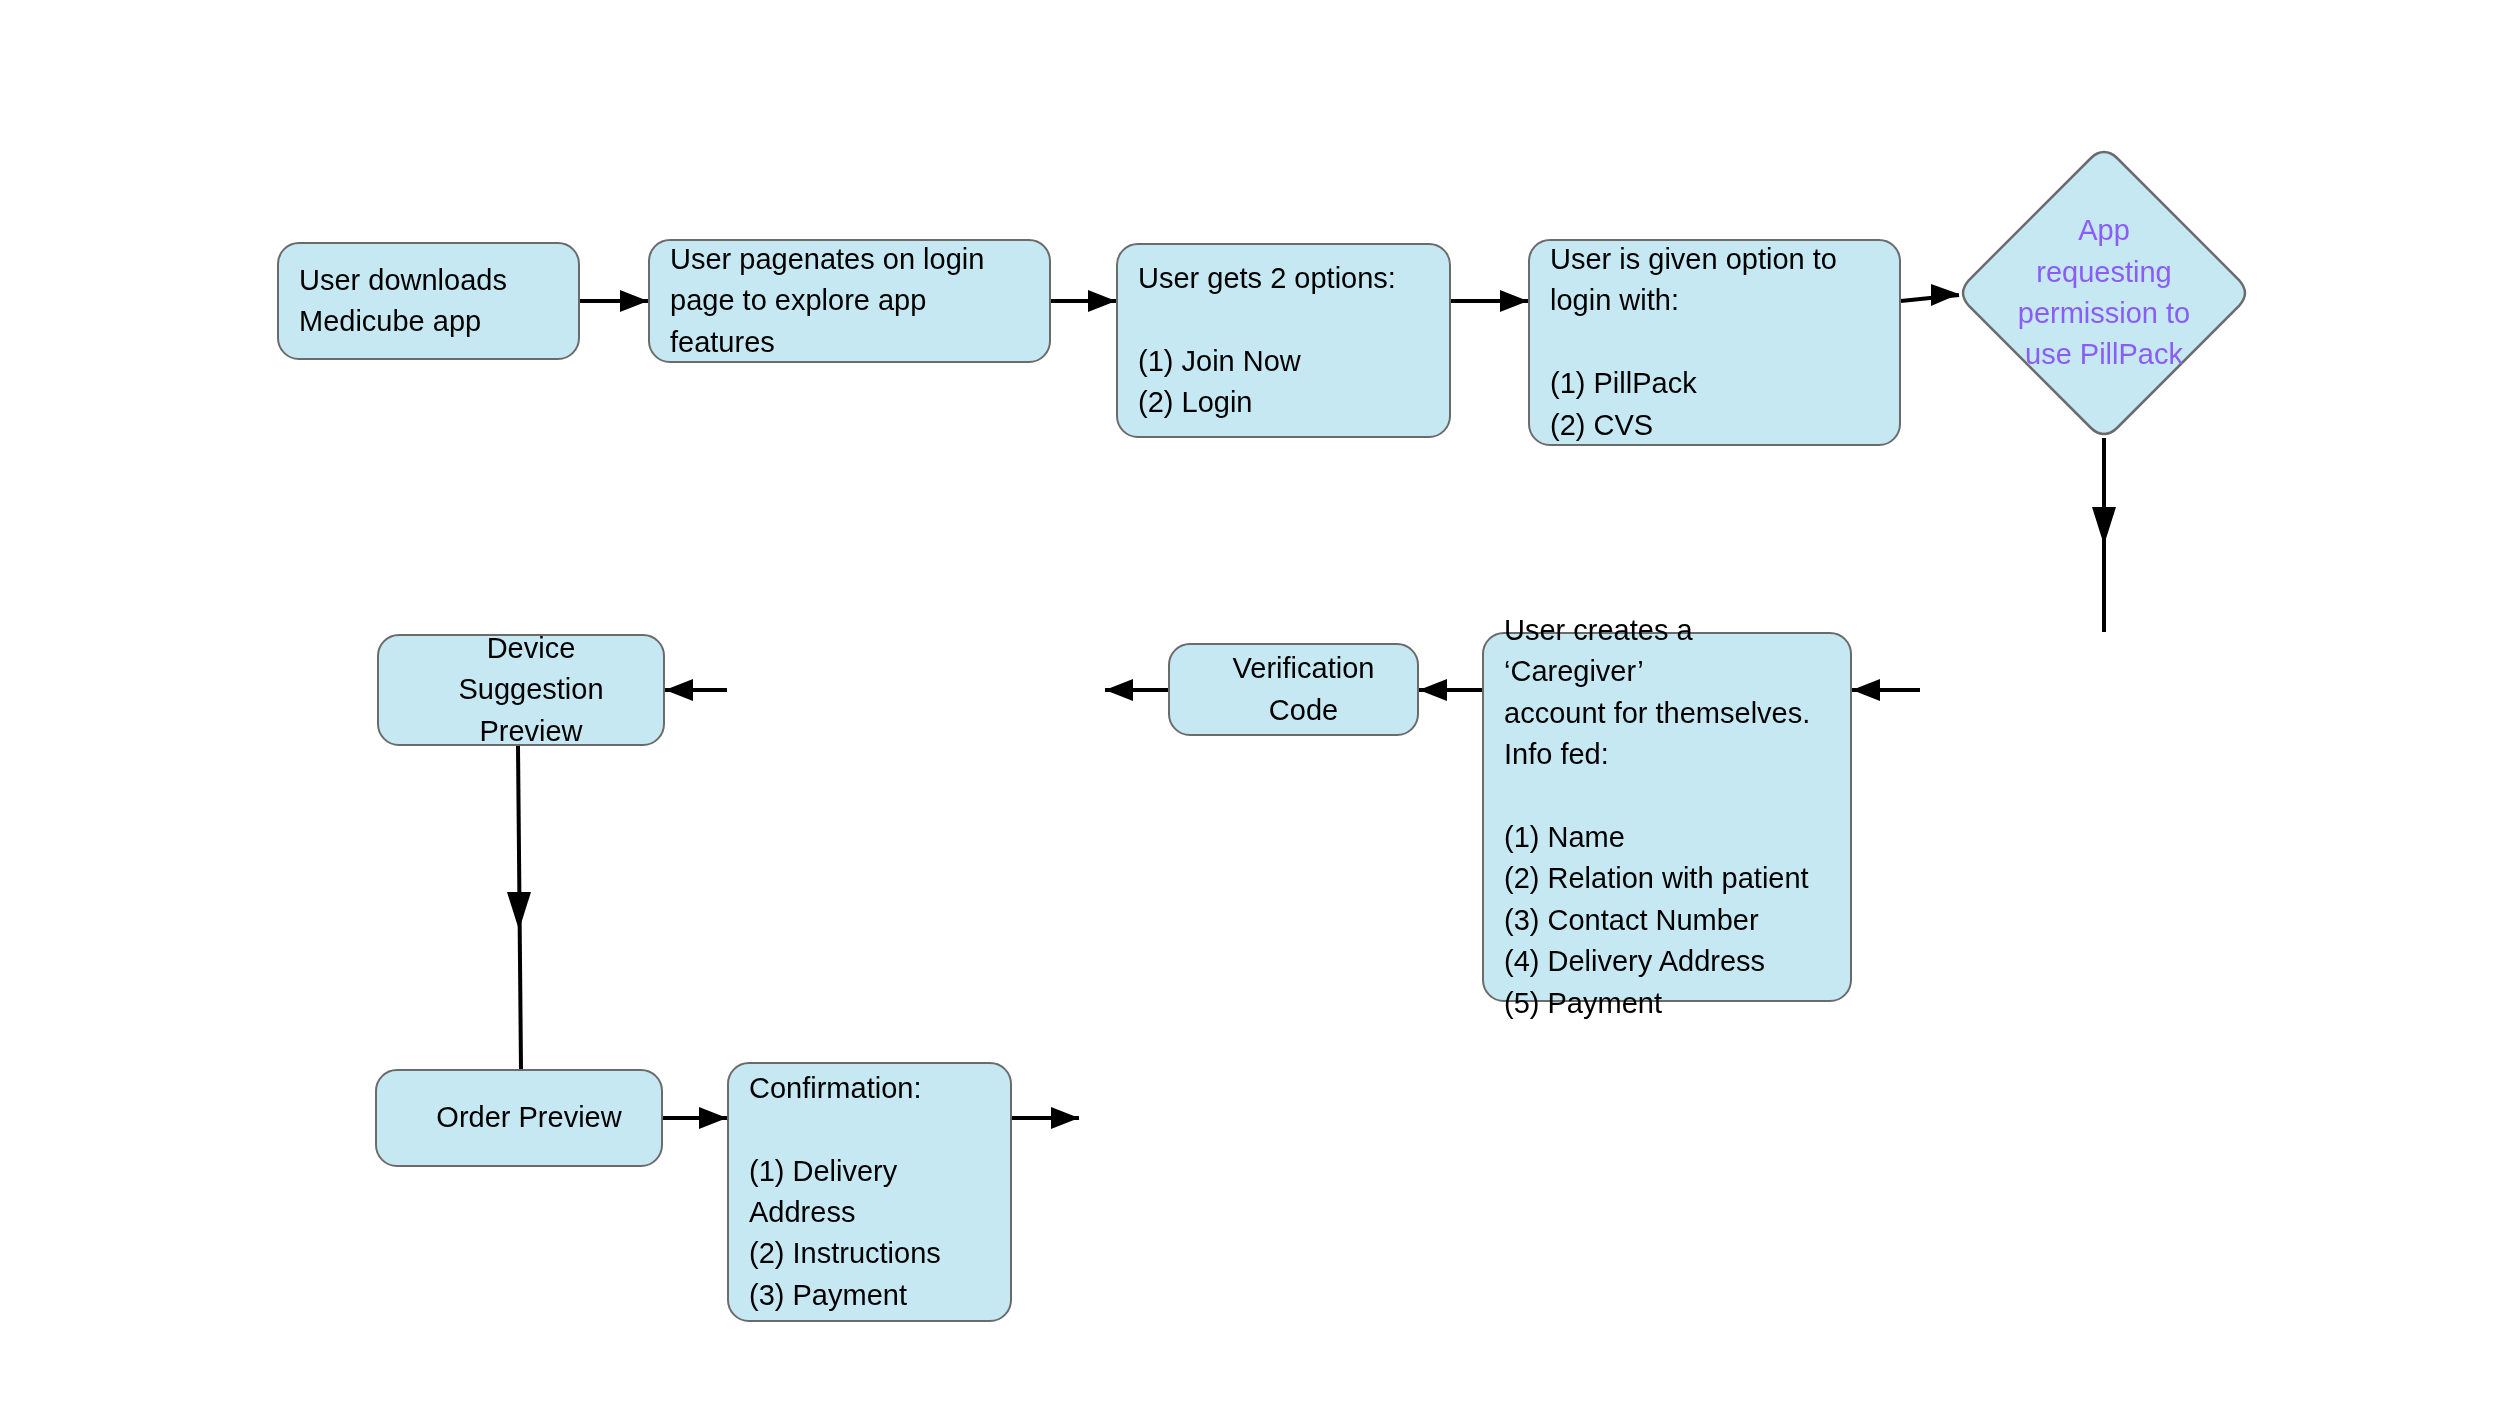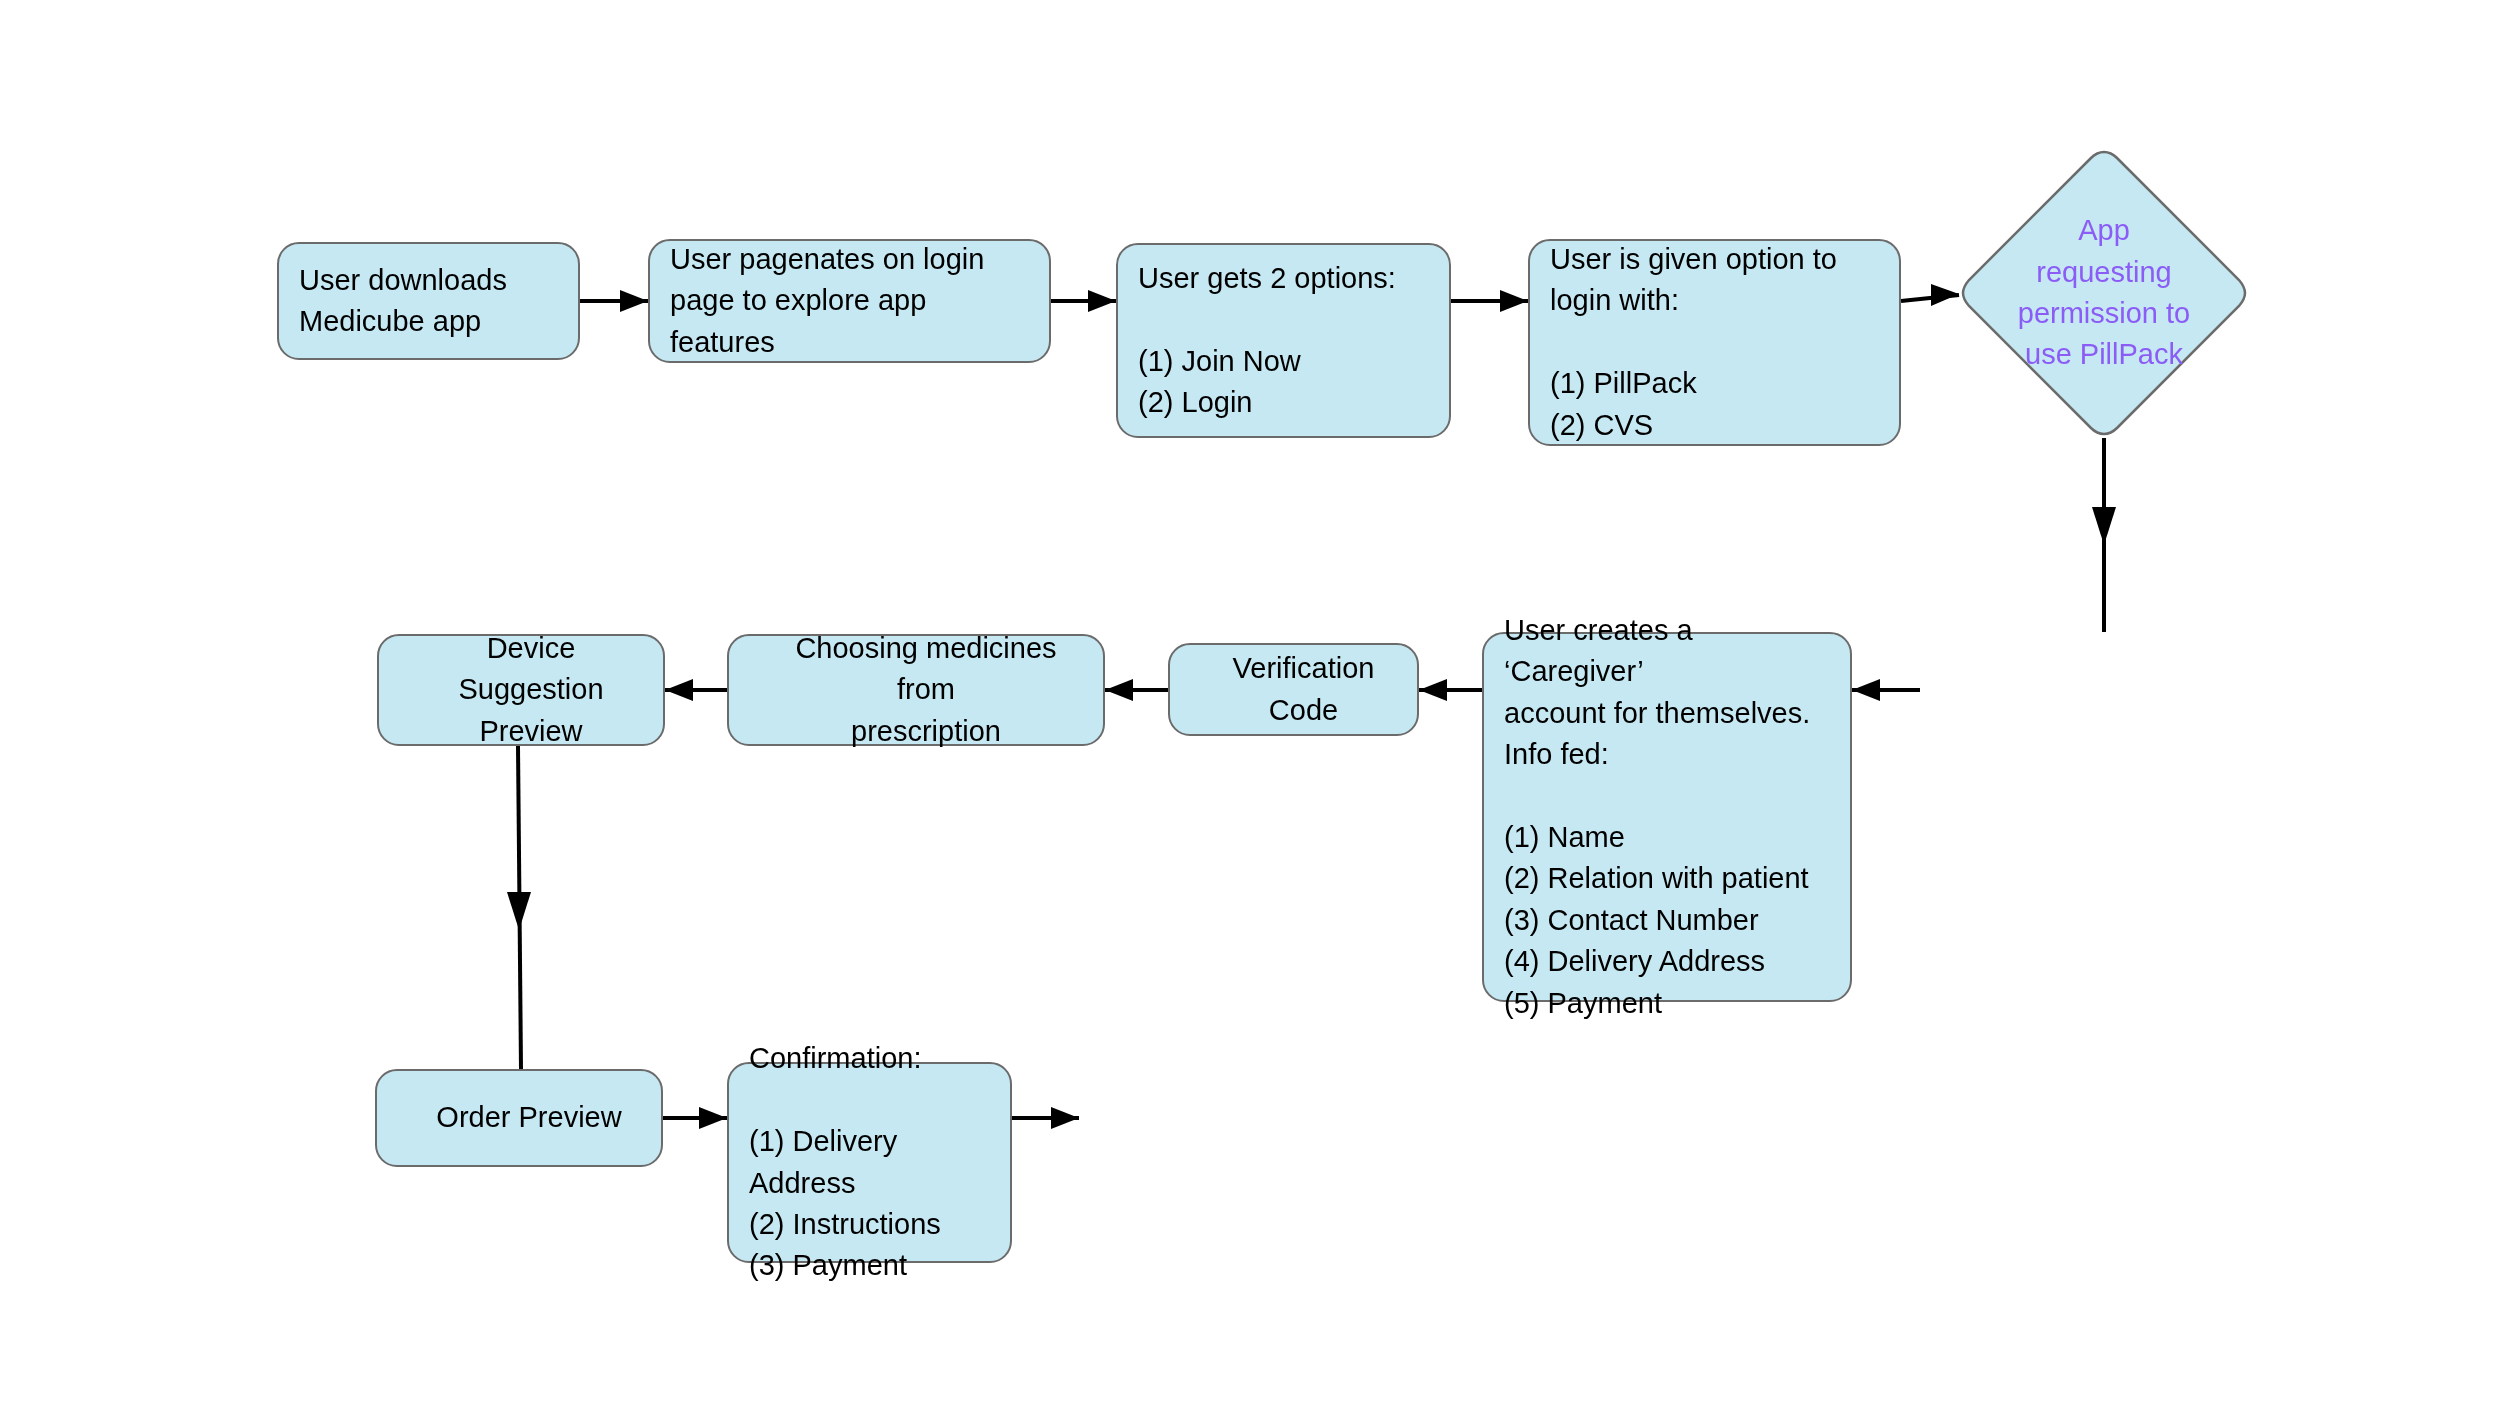--- a/index.html
+++ b/index.html
@@ -198,35 +198,31 @@
 (2) Relation with patient
 (3) Contact Number
 (4) Delivery Address
 (5) Payment</div>
   </div>
 
   <div class="node align-center" style="left:1168px; top:643px; width:251px; height:93px;">
     <div class="node-text">Verification Code</div>
   </div>
 
-  <div class="node align-center" style="left:727px; top:634px; width:378px; height:112px;">
-    <div class="node-text">Choosing medicines from
-prescription</div>
-  </div>
 
   <div class="node align-center" style="left:377px; top:634px; width:288px; height:112px;">
     <div class="node-text">Device Suggestion
 Preview</div>
   </div>
 
   <div class="node align-center" style="left:375px; top:1069px; width:288px; height:98px;">
     <div class="node-text">Order Preview</div>
   </div>
 
-  <div class="node align-left" style="left:727px; top:1062px; width:285px; height:201px;">
+  <div class="node align-left" style="left:727px; top:1062px; width:285px; height:260px;">
     <div class="node-text">Confirmation:
 
 (1) Delivery Address
 (2) Instructions
 (3) Payment</div>
   </div>
 
 
 </div>
 

